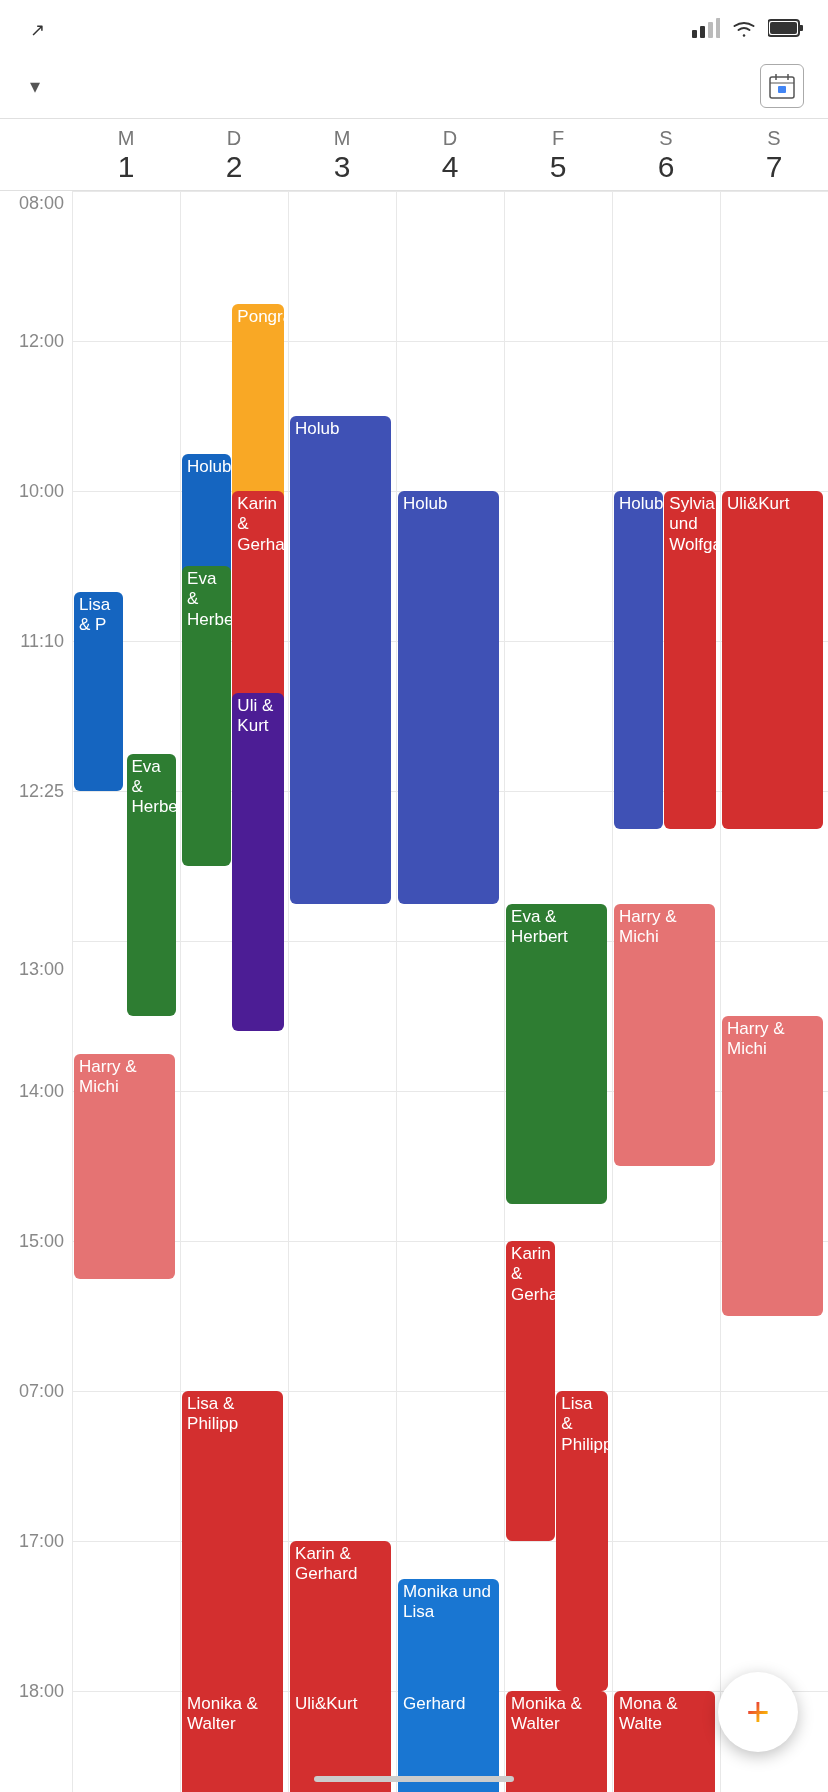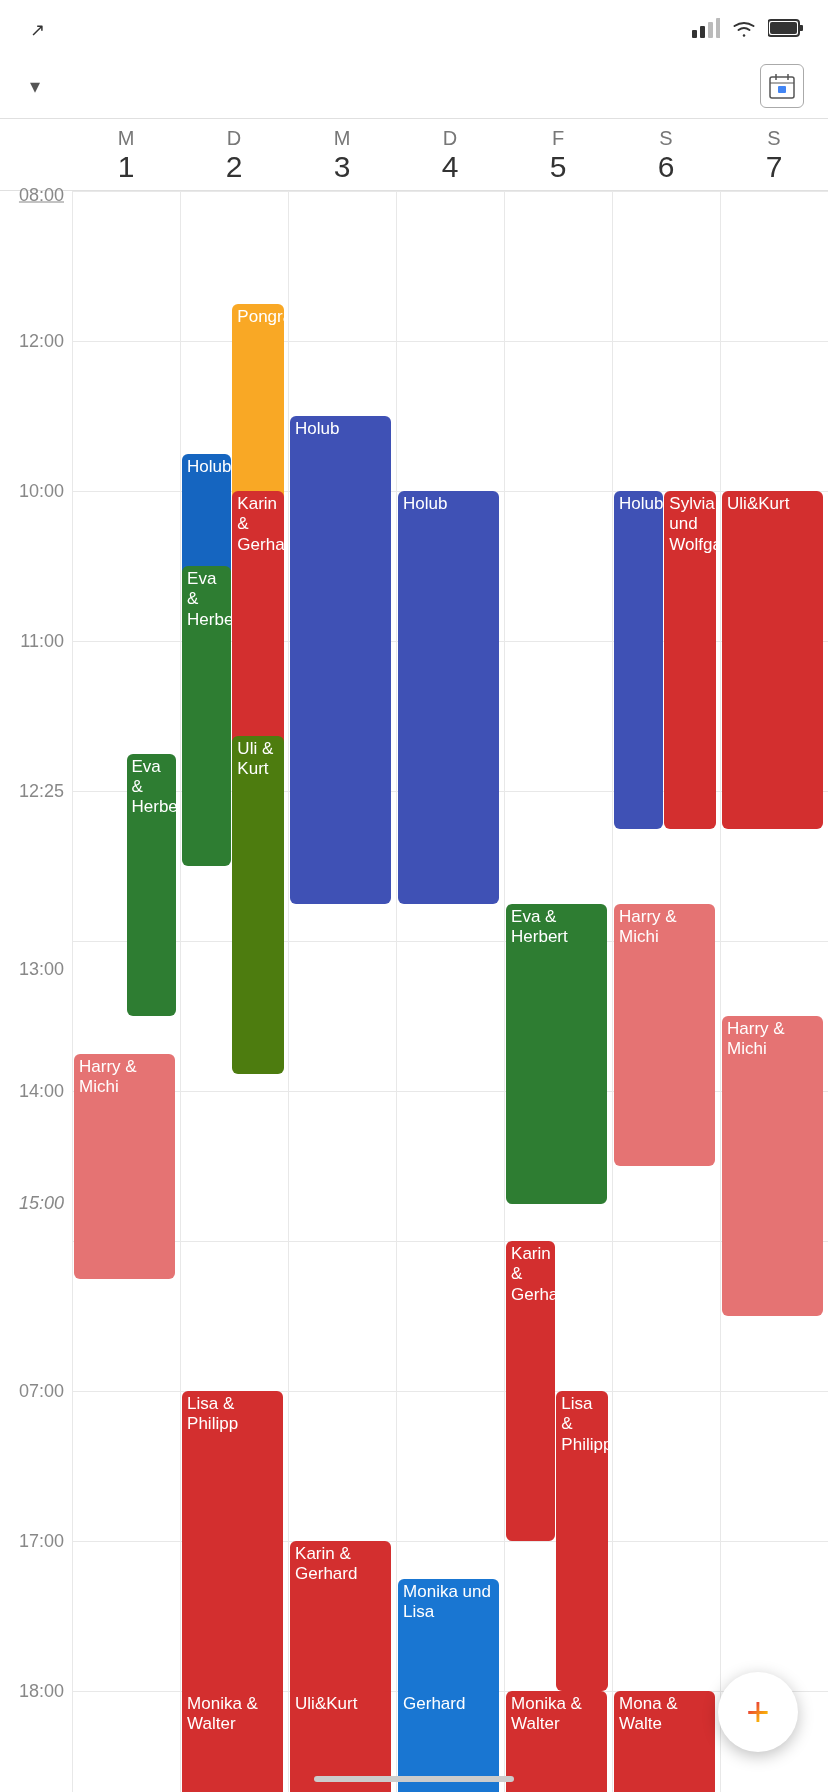--- a/index.html
+++ b/index.html
@@ -254,65 +254,66 @@
   </div>
   <div class="day-header-cell">
     <div class="day-letter">S</div>
     <div class="day-number">7</div>
   </div>
 </div>
 
 <div id="calendar-grid" class="calendar-grid">
 
   <div class="time-col" id="time-col" style="height: 1650px;">
-      <span class="time-label" style="top: 4px; text-decoration: underline;">08:00</span>
+      <span class="time-label" style="top: 12px;">08:00</span>
       <span class="time-label" style="top: 150px;">12:00</span>
       <span class="time-label" style="top: 300px;">10:00</span>
-      <span class="time-label" style="top: 450px;">11:00</span>
+      <span class="time-label" style="top: 450px;">11:10</span>
       <span class="time-label" style="top: 600px;">12:25</span>
       <span class="time-label" style="top: 778px;">13:00</span>
       <span class="time-label" style="top: 900px;">14:00</span>
-      <span class="time-label" style="top: 1012px; font-style: italic;">15:00</span>
+      <span class="time-label" style="top: 1050px;">15:00</span>
       <span class="time-label" style="top: 1200px;">07:00</span>
       <span class="time-label" style="top: 1350px;">17:00</span>
       <span class="time-label" style="top: 1500px;">18:00</span>
     </div>
 
   <div class="day-col" id="day-col-1" style="height: 1650px;">
       <div class="hour-line" style="top: 0px;"></div>
       <div class="hour-line" style="top: 150px;"></div>
       <div class="hour-line" style="top: 300px;"></div>
       <div class="hour-line" style="top: 450px;"></div>
       <div class="hour-line" style="top: 600px;"></div>
       <div class="hour-line" style="top: 750px;"></div>
       <div class="hour-line" style="top: 900px;"></div>
       <div class="hour-line" style="top: 1050px;"></div>
       <div class="hour-line" style="top: 1200px;"></div>
       <div class="hour-line" style="top: 1350px;"></div>
       <div class="hour-line" style="top: 1500px;"></div>
+      <div class="event" style="background-color: rgb(21, 101, 192); top: 400.5px; height: 199.5px; left: 1%; right: auto; width: 46%;">Lisa &amp; P</div>
       <div class="event" style="background-color: rgb(46, 125, 50); top: 562.5px; height: 262.5px; left: 50%; right: auto; width: 46%;">Eva &amp; Herbert</div>
       <div class="event" style="background-color: rgb(229, 115, 115); top: 862.5px; height: 225px; left: 1%; right: auto; width: 94%;">Harry &amp; Michi</div>
     </div>
   <div class="day-col" id="day-col-2" style="height: 1650px;">
       <div class="hour-line" style="top: 0px;"></div>
       <div class="hour-line" style="top: 150px;"></div>
       <div class="hour-line" style="top: 300px;"></div>
       <div class="hour-line" style="top: 450px;"></div>
       <div class="hour-line" style="top: 600px;"></div>
       <div class="hour-line" style="top: 750px;"></div>
       <div class="hour-line" style="top: 900px;"></div>
       <div class="hour-line" style="top: 1050px;"></div>
       <div class="hour-line" style="top: 1200px;"></div>
       <div class="hour-line" style="top: 1350px;"></div>
       <div class="hour-line" style="top: 1500px;"></div>
       <div class="event" style="background-color: rgb(249, 168, 37); top: 112.5px; height: 262.5px; left: 48%; right: auto; width: 48%;">Pongracz</div>
       <div class="event" style="background-color: rgb(21, 101, 192); top: 262.5px; height: 187.5px; left: 1%; right: auto; width: 46%;">Holub</div>
       <div class="event" style="background-color: rgb(211, 47, 47); top: 300px; height: 262.5px; left: 48%; right: auto; width: 48%;">Karin &amp; Gerha</div>
       <div class="event" style="background-color: rgb(46, 125, 50); top: 375px; height: 300px; left: 1%; right: auto; width: 46%;">Eva &amp; Herbert</div>
-      <div class="event" style="background-color: #4d7c0f; top: 545px; height: 337.5px; left: 48%; right: auto; width: 48%;">Uli &amp; Kurt</div>
+      <div class="event" style="background-color: #4c1d95; top: 502px; height: 337.5px; left: 48%; right: auto; width: 48%;">Uli &amp; Kurt</div>
       <div class="event" style="background-color: rgb(211, 47, 47); top: 1200px; height: 337.5px; left: 1%; right: auto; width: 94%;">Lisa &amp; Philipp</div>
       <div class="event" style="background-color: rgb(211, 47, 47); top: 1500px; height: 225px; left: 1%; right: auto; width: 94%;">Monika &amp; Walter</div>
     </div>
   <div class="day-col" id="day-col-3" style="height: 1650px;">
       <div class="hour-line" style="top: 0px;"></div>
       <div class="hour-line" style="top: 150px;"></div>
       <div class="hour-line" style="top: 300px;"></div>
       <div class="hour-line" style="top: 450px;"></div>
       <div class="hour-line" style="top: 600px;"></div>
       <div class="hour-line" style="top: 750px;"></div>

